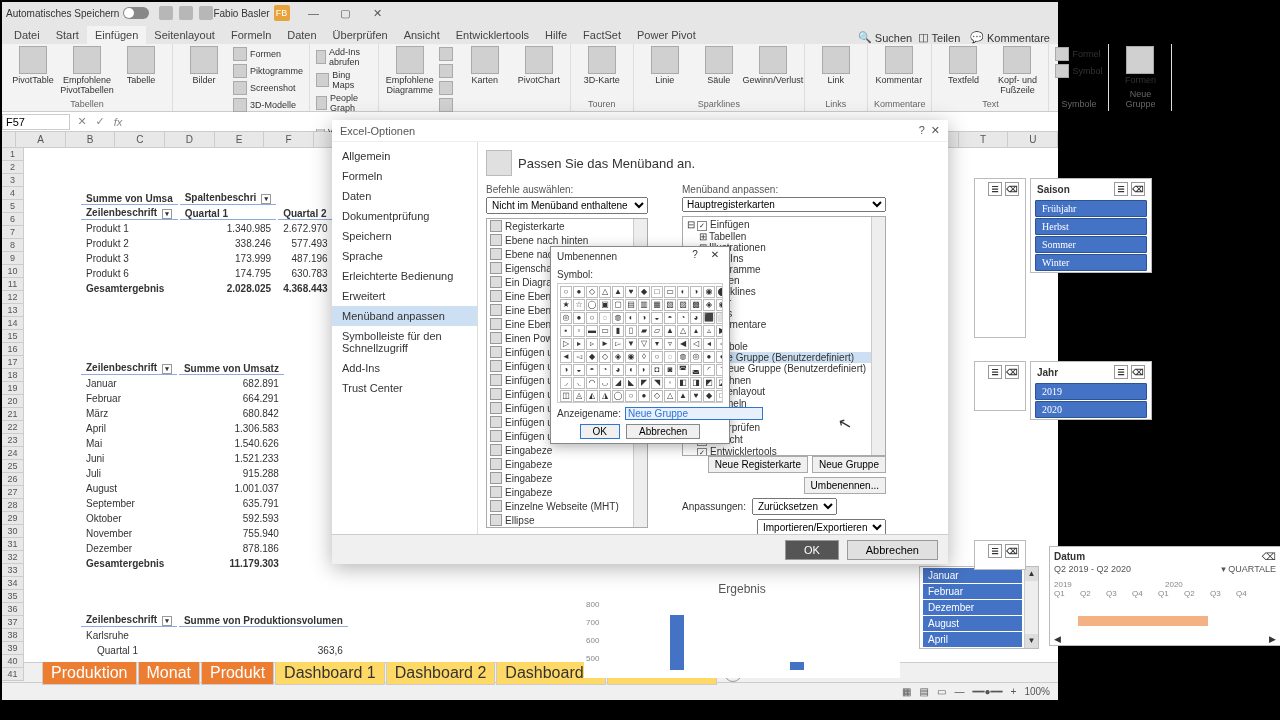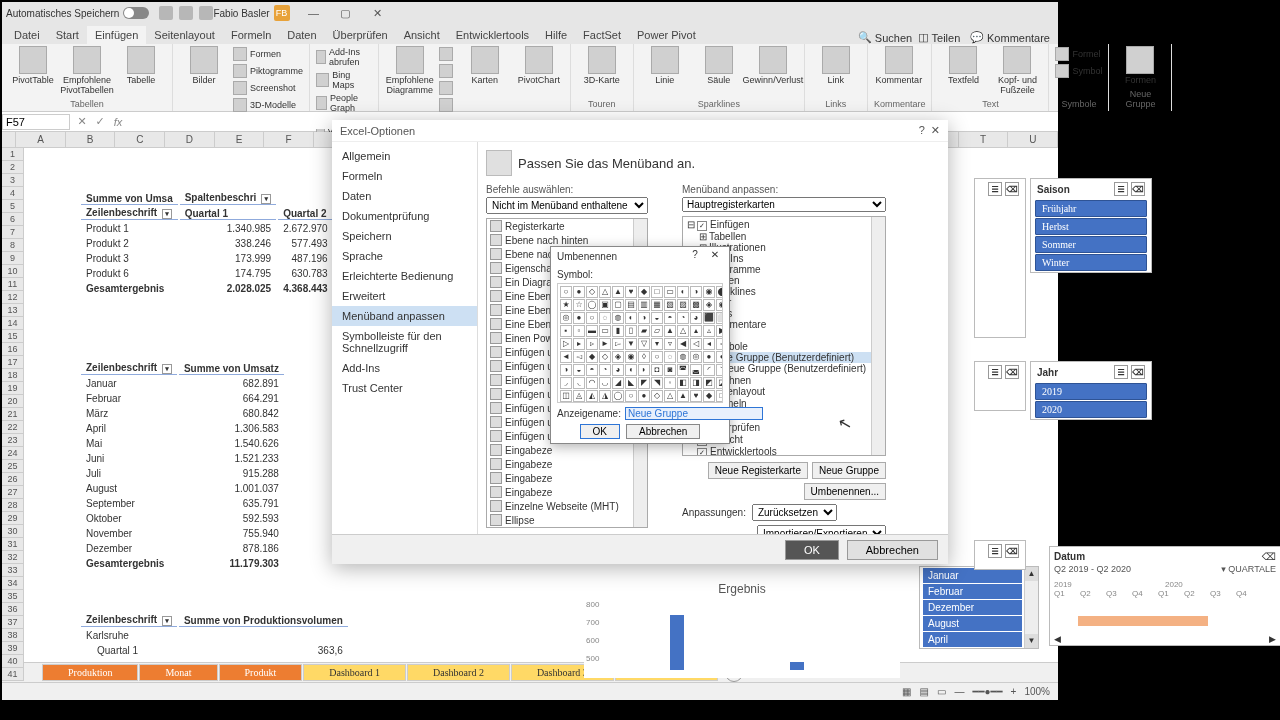--- a/index.html
+++ b/index.html
@@ -85,21 +85,21 @@
 .monthslicer .sitem { margin:1px 16px 1px 3px; padding:2px 5px; background:#4472c4; color:#fff; font-size:10px;}
 
 
 .timeline { position:absolute; left:1025px; top:398px; width:232px; height:100px; background:#fff; border:1px solid #bbb; padding:4px; }
 .timeline .thdr { display:flex; justify-content:space-between; font-weight:bold; font-size:10px;}
 .timeline .trange { font-size:9px; color:#555; padding:2px 0;}
 .timeline .tbar { height:10px; background:#f4b183; margin-top:18px; }
 
 
 .sheettabs { height:20px; background:#f0f0f0; border-top:1px solid #ccc; display:flex; align-items:center; padding-left:40px; gap:1px;}
-.sheettabs .stab { padding:2px 25px; font-size:10px; background:#fff; border:1px solid #ccc;font-family:Liberation Serif, serif; }
+.sheettabs .stab { padding:2px 8px; font-size:16px; background:#fff; border:1px solid #ccc; }
 .sheettabs .stab.orange { background:#ed7d31; color:#fff; }
 .sheettabs .stab.yellow { background:#ffd966; }
 .sheettabs .addbtn { width:18px; height:18px; border:1px solid #999; border-radius:50%; margin-left:6px; text-align:center; line-height:16px; font-size:11px;}
 
 
 .statusbar { height:18px; background:#f0f0f0; border-top:1px solid #ccc; display:flex; align-items:center; justify-content:flex-end; padding:0 8px; gap:8px; font-size:10px; color:#555;}
 
 
 .dlg-options { position:absolute; left:330px; top:118px; width:616px; height:444px; background:#fff; box-shadow:0 4px 20px rgba(0,0,0,.3); display:flex; flex-direction:column; }
 .dlg-options .dtitle { height:22px; padding:3px 8px; font-size:11px; display:flex; justify-content:space-between; align-items:center; color:#555; border-bottom:1px solid #eee;}
@@ -120,21 +120,21 @@
 .dlg-options .cmdlist .ci .ico { width:12px; height:12px; background:#ddd; border:1px solid #999; flex-shrink:0;}
 .dlg-options .cmdlist .sb { position:absolute; right:0; top:0; width:14px; height:100%; background:#eee; border-left:1px solid #ccc;}
 .dlg-options .tree { width:204px;}
 .dlg-options .tree .lbl { font-size:10px; color:#555;}
 .dlg-options .treelist { height:240px; border:1px solid #aaa; margin-top:4px; font-size:10px; padding:2px; overflow:hidden; position:relative;}
 .dlg-options .treelist .ti { padding:0 2px; white-space:nowrap;}
 .dlg-options .treelist .ti.l1 { padding-left:14px;}
 .dlg-options .treelist .ti.l2 { padding-left:26px;}
 .dlg-options .treelist .ti.sel { background:#cde0f3;}
 .dlg-options .treelist .cb { display:inline-block; width:10px; height:10px; border:1px solid #888; margin-right:3px; font-size:7px; text-align:center; line-height:8px;}
-.dlg-options .treebtns { display:flex; gap:4px; margin-top:6px; flex-wrap:wrap; justify-content:flex-end;}
+.dlg-options .treebtns { display:flex; gap:4px; flex-wrap:wrap; justify-content:flex-end;}
 .dlg-options .treebtns button { font-size:10px; padding:2px 6px; background:#f0f0f0; border:1px solid #aaa;}
 .dlg-options .custrow { display:flex; align-items:center; gap:6px; margin-top:4px; font-size:10px;}
 .dlg-options .custrow select { font-size:10px; padding:1px;}
 .dlg-options .dfoot { height:30px; background:#f0f0f0; border-top:1px solid #ccc; display:flex; justify-content:flex-end; align-items:center; gap:8px; padding:0 10px;}
 .dlg-options .dfoot button { padding:3px 18px; font-size:11px; background:#e0e0e0; border:1px solid #999;}
 
 
 .dlg-rename { position:absolute; left:548px; top:244px; width:180px; height:198px; background:#fff; border:1px solid #888; box-shadow:0 3px 12px rgba(0,0,0,.3); z-index:100;}
 .dlg-rename .rtitle { height:18px; padding:2px 6px; font-size:10px; display:flex; justify-content:space-between; align-items:center;}
 .dlg-rename .rtitle .rbtns { display:flex; gap:4px;}

